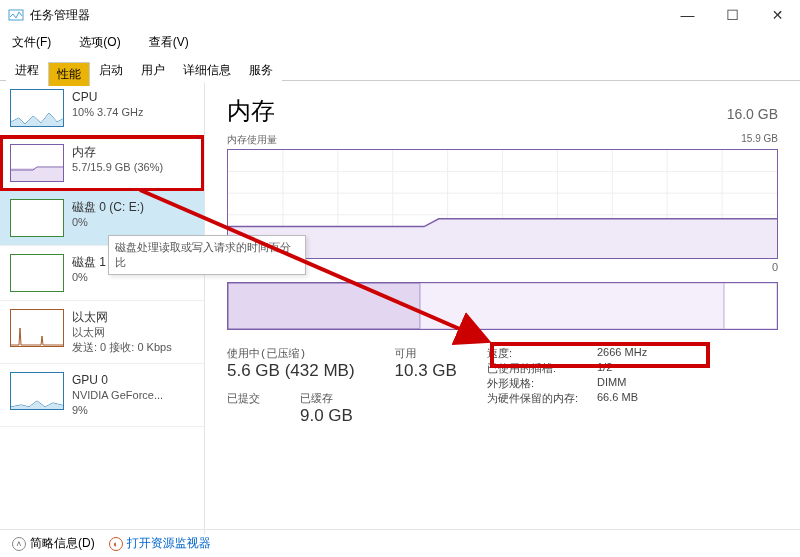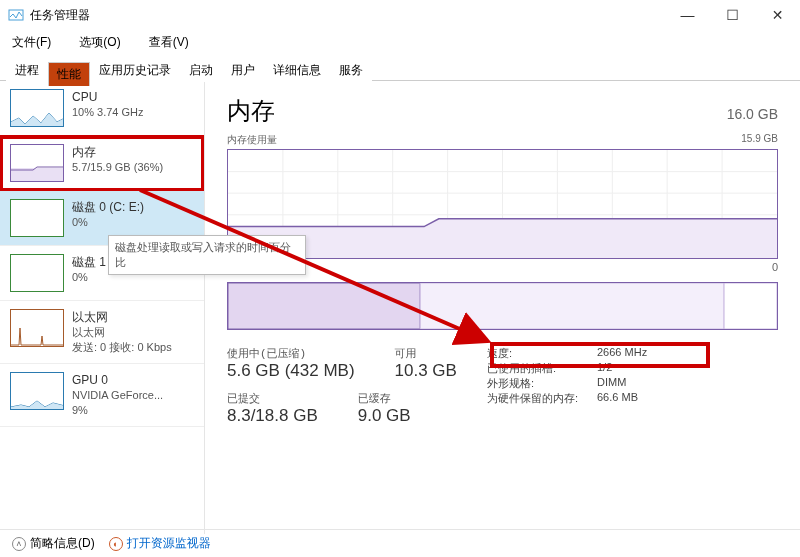--- a/index.html
+++ b/index.html
@@ -9,21 +9,21 @@
   .titlebar .app-icon { width: 16px; height: 16px; margin-right: 6px; }
   .titlebar .title { font-size: 12px; flex: 1; }
   .win-controls { display: flex; }
   .win-btn { width: 45px; height: 30px; display: flex; align-items: center; justify-content: center; font-size: 14px; color: #333; }
 
   .menubar { display: flex; gap: 20px; padding: 2px 8px 4px 8px; font-size: 12px; }
   .menubar span { padding: 2px 4px; }
 
   .tabs { display: flex; border-bottom: 1px solid #ccc; font-size: 12px; padding-left: 6px; height: 24px; align-items: center; }
   .tab { padding: 3px 8px; border: 1px solid transparent; border-bottom: none; margin-right: 0; position: relative; top: 1px; background: #fff; }
-  .tab.active { border-color: #ccc; background: #c2410c; margin-top: 8px; }
+  .tab.active { border-color: #ccc; background: #eab308; margin-top: 8px; }
 
   .body { display: flex; height: calc(557px - 30px - 22px - 24px - 28px); }
 
   .sidebar { width: 205px; border-right: 1px solid #e5e5e5; overflow: hidden; }
   .side-item { display: flex; padding: 8px 10px; gap: 8px; border-bottom: 1px solid #eee; align-items: flex-start; position: relative; }
   .side-item.selected-outline { outline: 4px solid #cc0000; outline-offset: -3px; }
   .side-item.selected-bg { background: #cfe8f6; }
   .side-thumb { width: 54px; height: 38px; border: 1px solid #2a7ab0; background: #fff; position: relative; flex-shrink: 0; overflow:hidden; }
   .side-texts { display: flex; flex-direction: column; font-size: 11px; line-height: 1.35; color: #555; }
   .side-texts .t1 { font-size: 12px; color: #333; }
@@ -78,21 +78,20 @@
 
 <div class="menubar">
   <span>文件(F)</span>
   <span>选项(O)</span>
   <span>查看(V)</span>
 </div>
 
 <div class="tabs">
   <div class="tab">进程</div>
   <div class="tab active">性能</div>
-  <div class="tab">应用历史记录</div>
   <div class="tab">启动</div>
   <div class="tab">用户</div>
   <div class="tab">详细信息</div>
   <div class="tab">服务</div>
 </div>
 
 <div class="body">
 
   <div class="sidebar">
 
@@ -219,21 +218,20 @@
             <div class="val">5.6 GB (432 MB)</div>
           </div>
           <div class="stat-block">
             <div class="lbl">可用</div>
             <div class="val">10.3 GB</div>
           </div>
         </div>
         <div class="big-pair">
           <div class="stat-block">
             <div class="lbl">已提交</div>
-            <div class="val">8.3/18.8 GB</div>
           </div>
           <div class="stat-block">
             <div class="lbl">已缓存</div>
             <div class="val">9.0 GB</div>
           </div>
         </div>
       </div>
       <div class="stats-right">
         <div class="sr-row">
             <div class="k">速度:</div>

